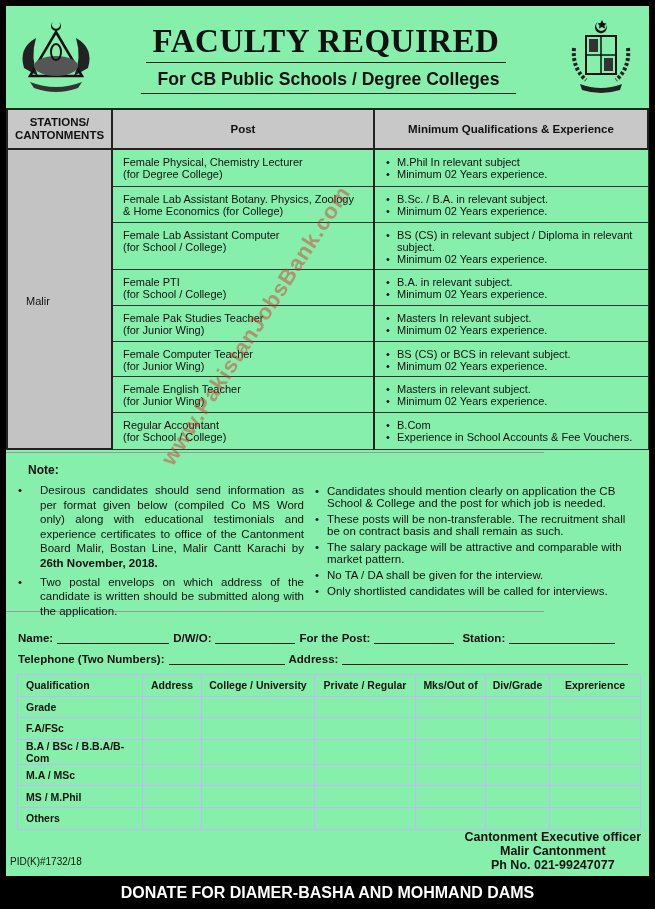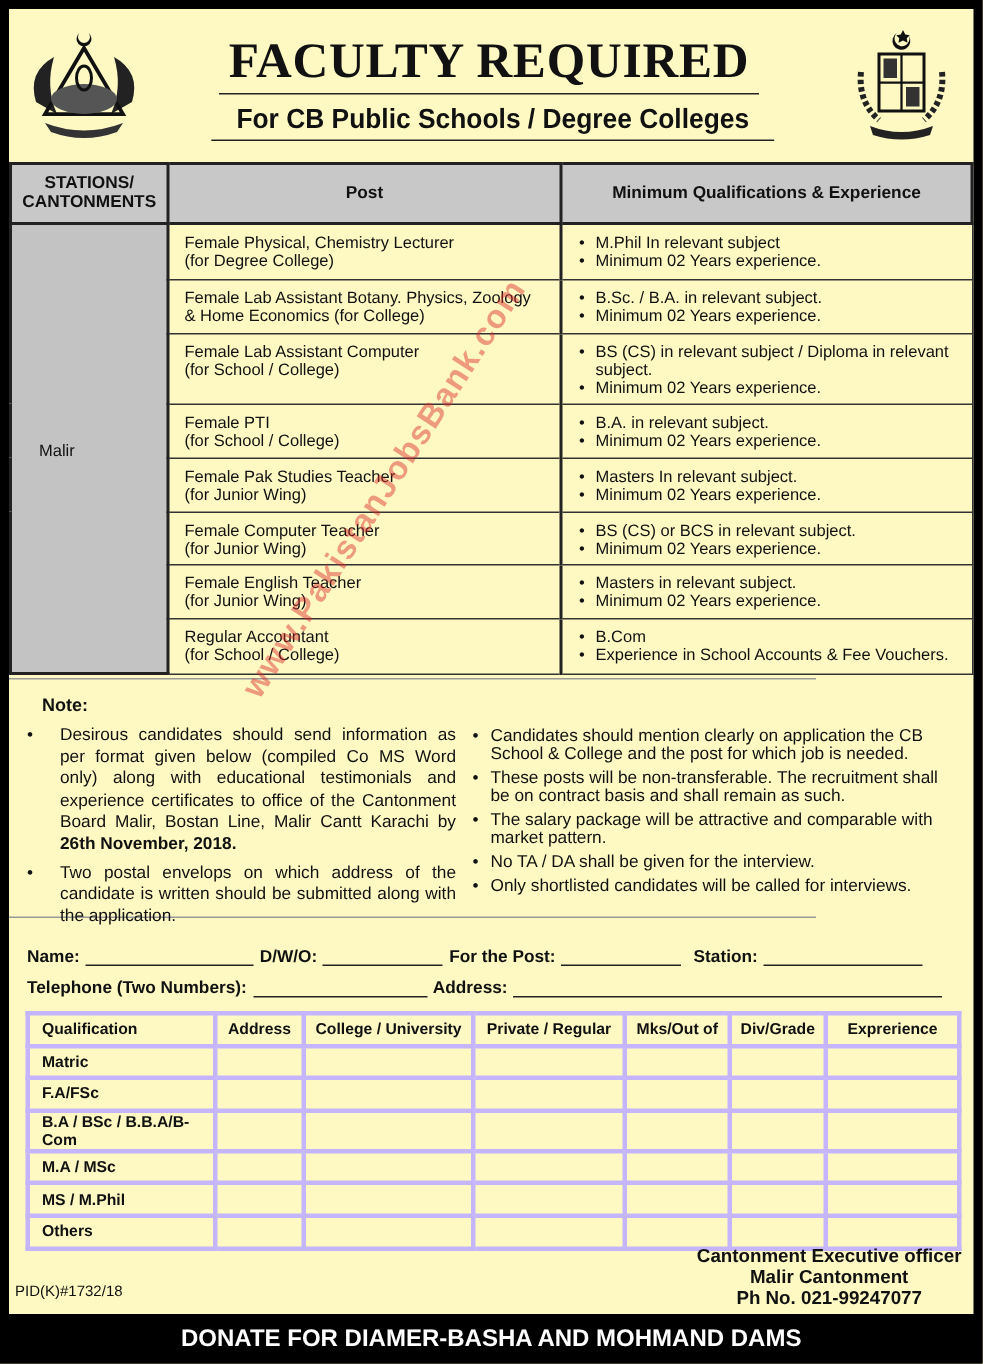--- a/index.html
+++ b/index.html
@@ -1,18 +1,18 @@
 <!DOCTYPE html>
 <html><head>
 <meta charset="utf-8">
 <style>
   * { box-sizing: border-box; margin: 0; padding: 0; }
   html, body { width: 655px; height: 909px; background: #000; overflow: hidden; }
   body { font-family: "Liberation Sans", sans-serif; color: #111; position: relative; }
-  .sheet { position: absolute; left: 6px; top: 6px; width: 643px; height: 870px; background: #fef9c3; }
+  .sheet { position: absolute; left: 6px; top: 6px; width: 643px; height: 870px; background: #86efac; }
   .header { position: absolute; left: 0; top: 0; width: 643px; height: 102px; }
   .logo { position: absolute; top: 12px; }
   .logo-left { left: 10px; width: 80px; height: 80px; }
   .logo-right { left: 560px; width: 70px; height: 80px; }
   .title { position: absolute; left: 140px; top: 16px; width: 360px; text-align: center;
     font-family: "Liberation Serif", serif; font-weight: bold; font-size: 33px; letter-spacing: 0.5px;
     border-bottom: 1.5px solid #222; line-height: 38px; padding-bottom: 2px; }
   .subtitle { position: absolute; left: 125px; top: 61px; width: 395px; text-align: center;
     font-weight: bold; font-size: 18.5px; line-height: 24px; border-bottom: 1.5px solid #222; padding-bottom: 2px; transform: scaleX(0.95); }
   table.jobs { position: absolute; left: 0; top: 102px; width: 643px; border-collapse: collapse; font-size: 11px; }
@@ -27,21 +27,21 @@
   .note-title { position: absolute; left: 22px; top: 10px; font-weight: bold; font-size: 12px; }
   .note-left { position: absolute; left: 8px; top: 30px; width: 290px; font-size: 11.5px; line-height: 14.6px; }
   .note-right { position: absolute; left: 305px; top: 32px; width: 330px; font-size: 11.5px; line-height: 12px; }
   .note-left .item, .note-right .item { display: flex; margin-bottom: 4px; }
   .note-left .dot { width: 26px; flex: none; text-align: left; padding-left: 4px; }
   .note-right .dot { width: 16px; flex: none; text-align: left; padding-left: 4px; }
   .note-left .txt { text-align: justify; }
   .form-line { position: absolute; left: 12px; font-weight: bold; font-size: 11.5px; display: flex; align-items: flex-end; white-space: nowrap; }
   .blank { display: inline-block; border-bottom: 1px solid #222; height: 10px; margin: 0 4px; }
   table.quals { position: absolute; left: 11px; top: 668px; width: 624px; border-collapse: collapse; font-size: 10.5px; font-weight: bold; }
-  table.quals th, table.quals td { border: 3px solid #c4b5fd; height: 21.6px; }
+  table.quals th, table.quals td { border: 1px solid #c4b5fd; height: 21.6px; }
   table.quals th { text-align: center; font-weight: bold; }
   table.quals th:first-child, table.quals td:first-child { text-align: left; padding-left: 8px; }
   .signoff { position: absolute; right: 8px; top: 824px; text-align: center; font-weight: bold; font-size: 12.5px; line-height: 14px; }
   .pid { position: absolute; left: 4px; top: 850px; font-size: 10px; }
   .footer { position: absolute; left: 0; top: 876px; width: 655px; height: 33px; text-align: center; color: #fff; font-weight: bold; font-size: 16px; line-height: 33px; }
   .watermark { position: absolute; left: 150px; top: 450px; color: rgba(220,40,40,0.45); font-size: 22px; font-weight: bold;
     transform: rotate(-57deg); transform-origin: left top; white-space: nowrap; pointer-events: none; letter-spacing: 1px; }
 </style>
 </head>
 <body>
@@ -278,21 +278,21 @@
         <th style="width:59px">Address</th>
         <th style="width:113px">College / University</th>
         <th style="width:101px">Private / Regular</th>
         <th style="width:70px">Mks/Out of</th>
         <th style="width:64px">Div/Grade</th>
         <th>Exprerience</th>
       </tr>
     </thead>
     <tbody>
       <tr>
-          <td>Matric</td>
+          <td>Grade</td>
           <td></td>
           <td></td>
           <td></td>
           <td></td>
           <td></td>
           <td></td>
         </tr>
       <tr>
           <td>F.A/FSc</td>
           <td></td>

